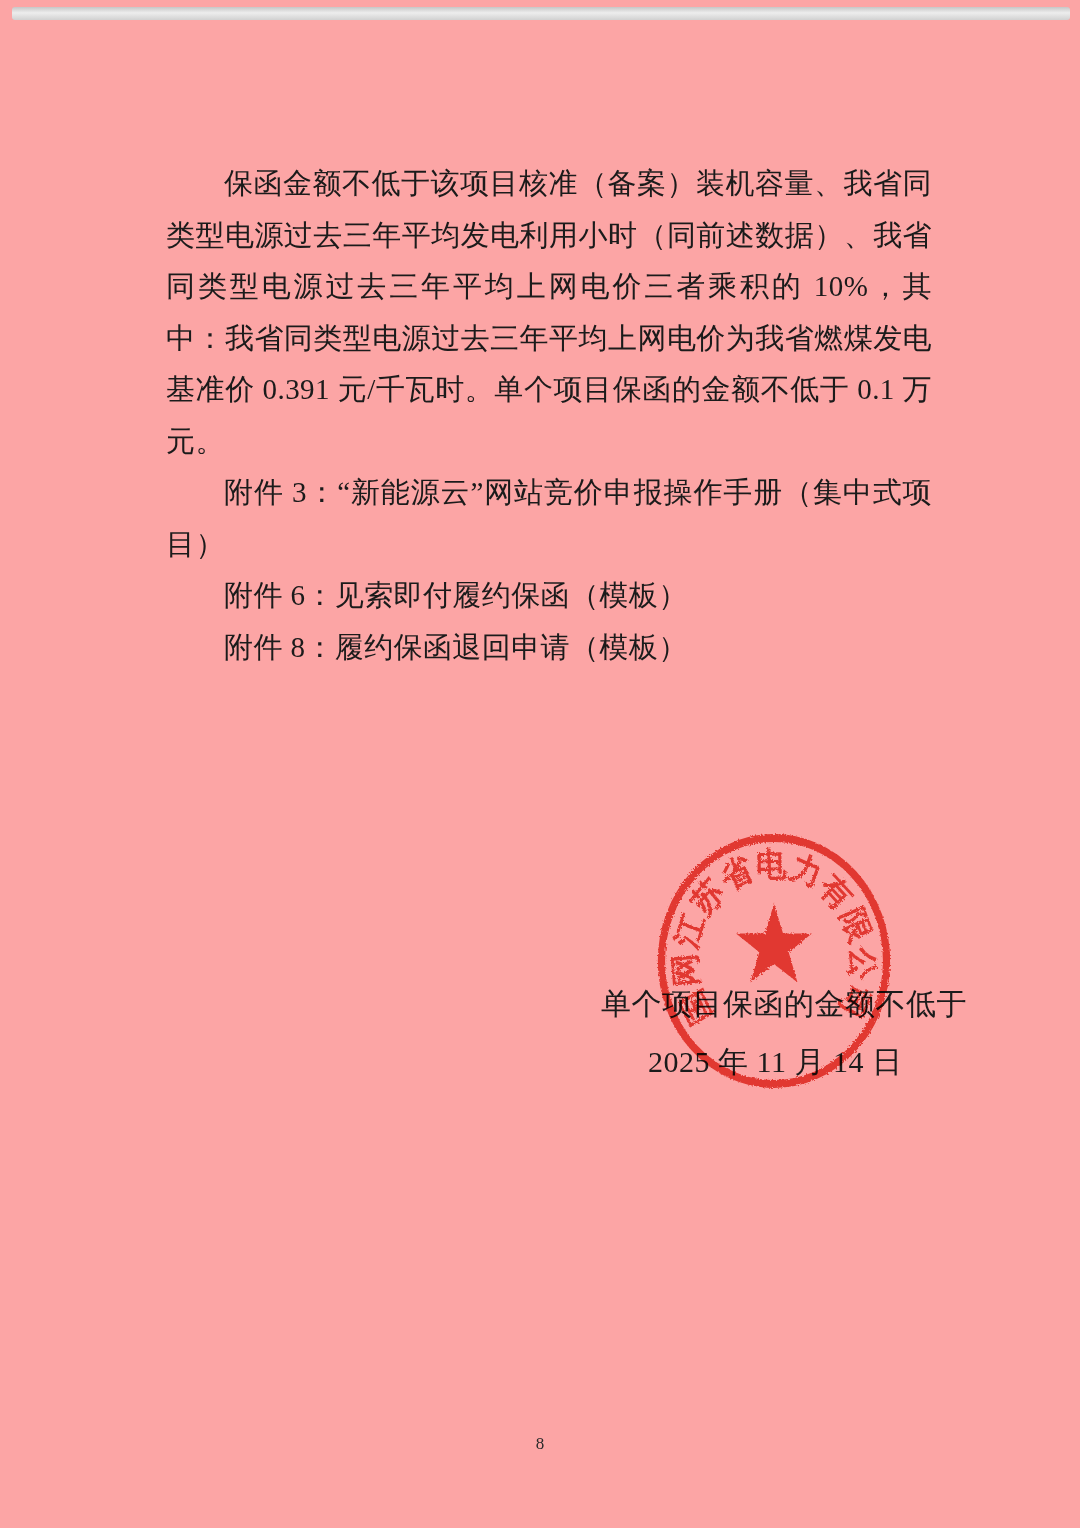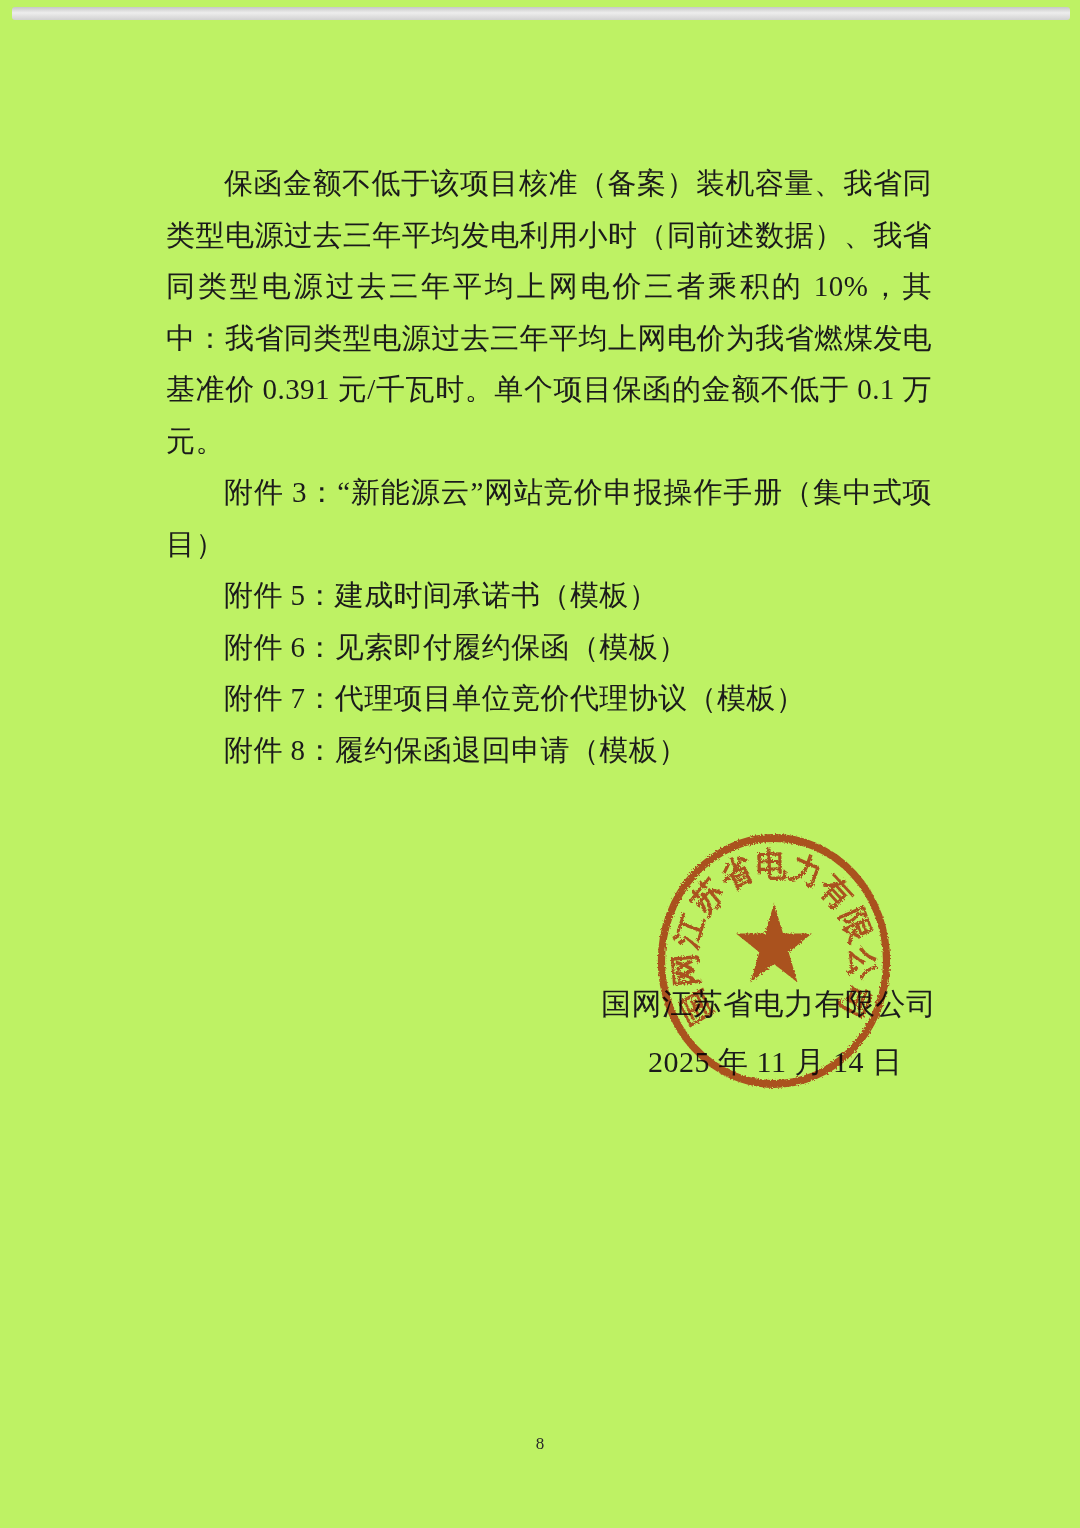--- a/index.html
+++ b/index.html
@@ -1,20 +1,20 @@
 <!DOCTYPE html>
 <html><head>
 <meta charset="utf-8">
 <style>
   html, body { margin: 0; padding: 0; background: #ffffff; }
   .page {
     position: relative;
     width: 1080px;
     height: 1528px;
-    background: #bef264;
+    background: #fca5a5;
     font-family: "Liberation Serif", "DejaVu Serif", serif;
     color: #1b1b1b;
     overflow: hidden;
   }
   .artifact-bar {
     position: absolute;
     left: 12px; top: 7px;
     width: 1058px; height: 13px;
     border-radius: 3px;
     background: linear-gradient(180deg, #c7c7c7 0%, #ededed 45%, #d1d1d1 100%);
@@ -68,27 +68,25 @@
 </head>
 <body>
 
 <div class="page">
 
   <div class="artifact-bar"></div>
 
   <div class="body-text">
     <p>保函金额不低于该项目核准（备案）装机容量、我省同类型电源过去三年平均发电利用小时（同前述数据）、我省同类型电源过去三年平均上网电价三者乘积的 10%，其中：我省同类型电源过去三年平均上网电价为我省燃煤发电基准价 0.391 元/千瓦时。单个项目保函的金额不低于 0.1 万元。</p>
     <p><b class="att-label">附件 3：</b><span>“新能源云”网站竞价申报操作手册（集中式项目）</span></p>
-    <p><b class="att-label">附件 5：</b><span>建成时间承诺书（模板）</span></p>
     <p><b class="att-label">附件 6：</b><span>见索即付履约保函（模板）</span></p>
-    <p><b class="att-label">附件 7：</b><span>代理项目单位竞价代理协议（模板）</span></p>
     <p><b class="att-label">附件 8：</b><span>履约保函退回申请（模板）</span></p>
   </div>
 
-  <div class="signature">国网江苏省电力有限公司</div>
+  <div class="signature">单个项目保函的金额不低于</div>
   <div class="sig-date">2025 年 11 月 14 日</div>
 
   <svg class="seal" viewBox="0 0 260 260" preserveAspectRatio="none" xmlns="http://www.w3.org/2000/svg">
     <defs>
       <filter id="inkrough" x="-10%" y="-10%" width="120%" height="120%">
         <feTurbulence type="fractalNoise" baseFrequency="0.55" numOctaves="2" seed="7" result="n"></feTurbulence>
         <feDisplacementMap in="SourceGraphic" in2="n" scale="4"></feDisplacementMap>
       </filter>
       <path id="sealArc" d="M 64.1 185.3 A 86 86 0 1 1 195.9 185.3" fill="none"></path>
     </defs>

